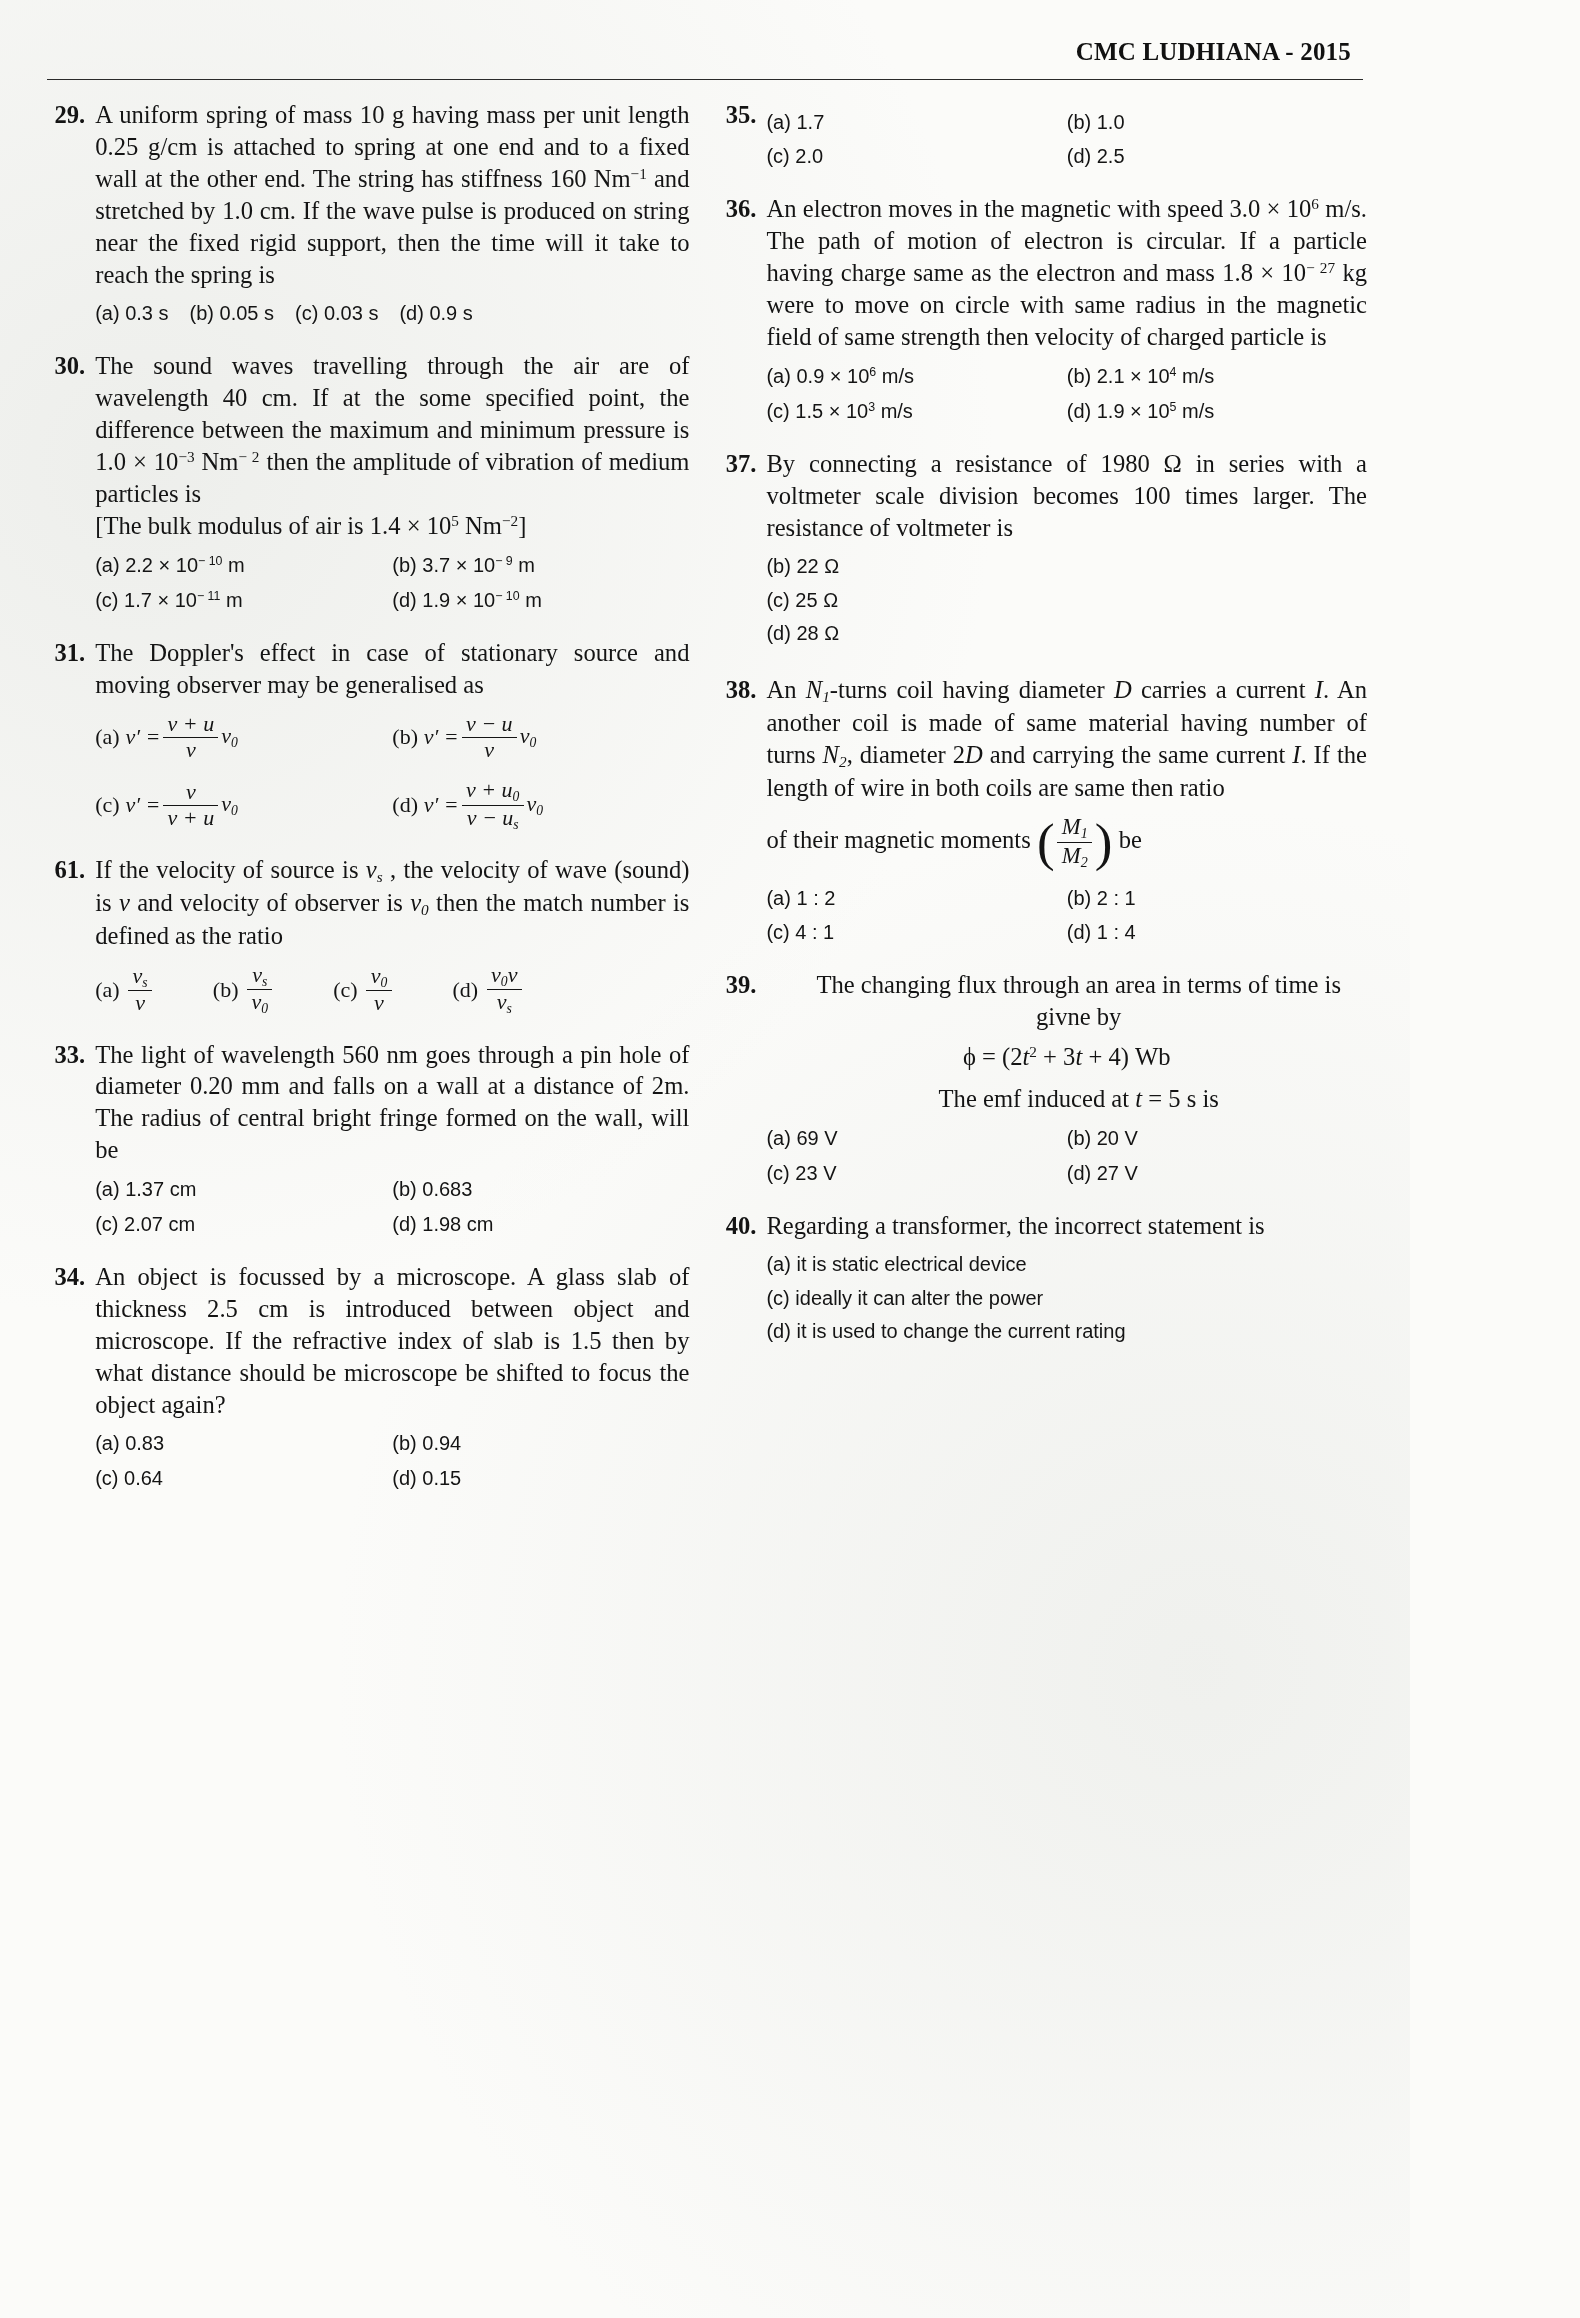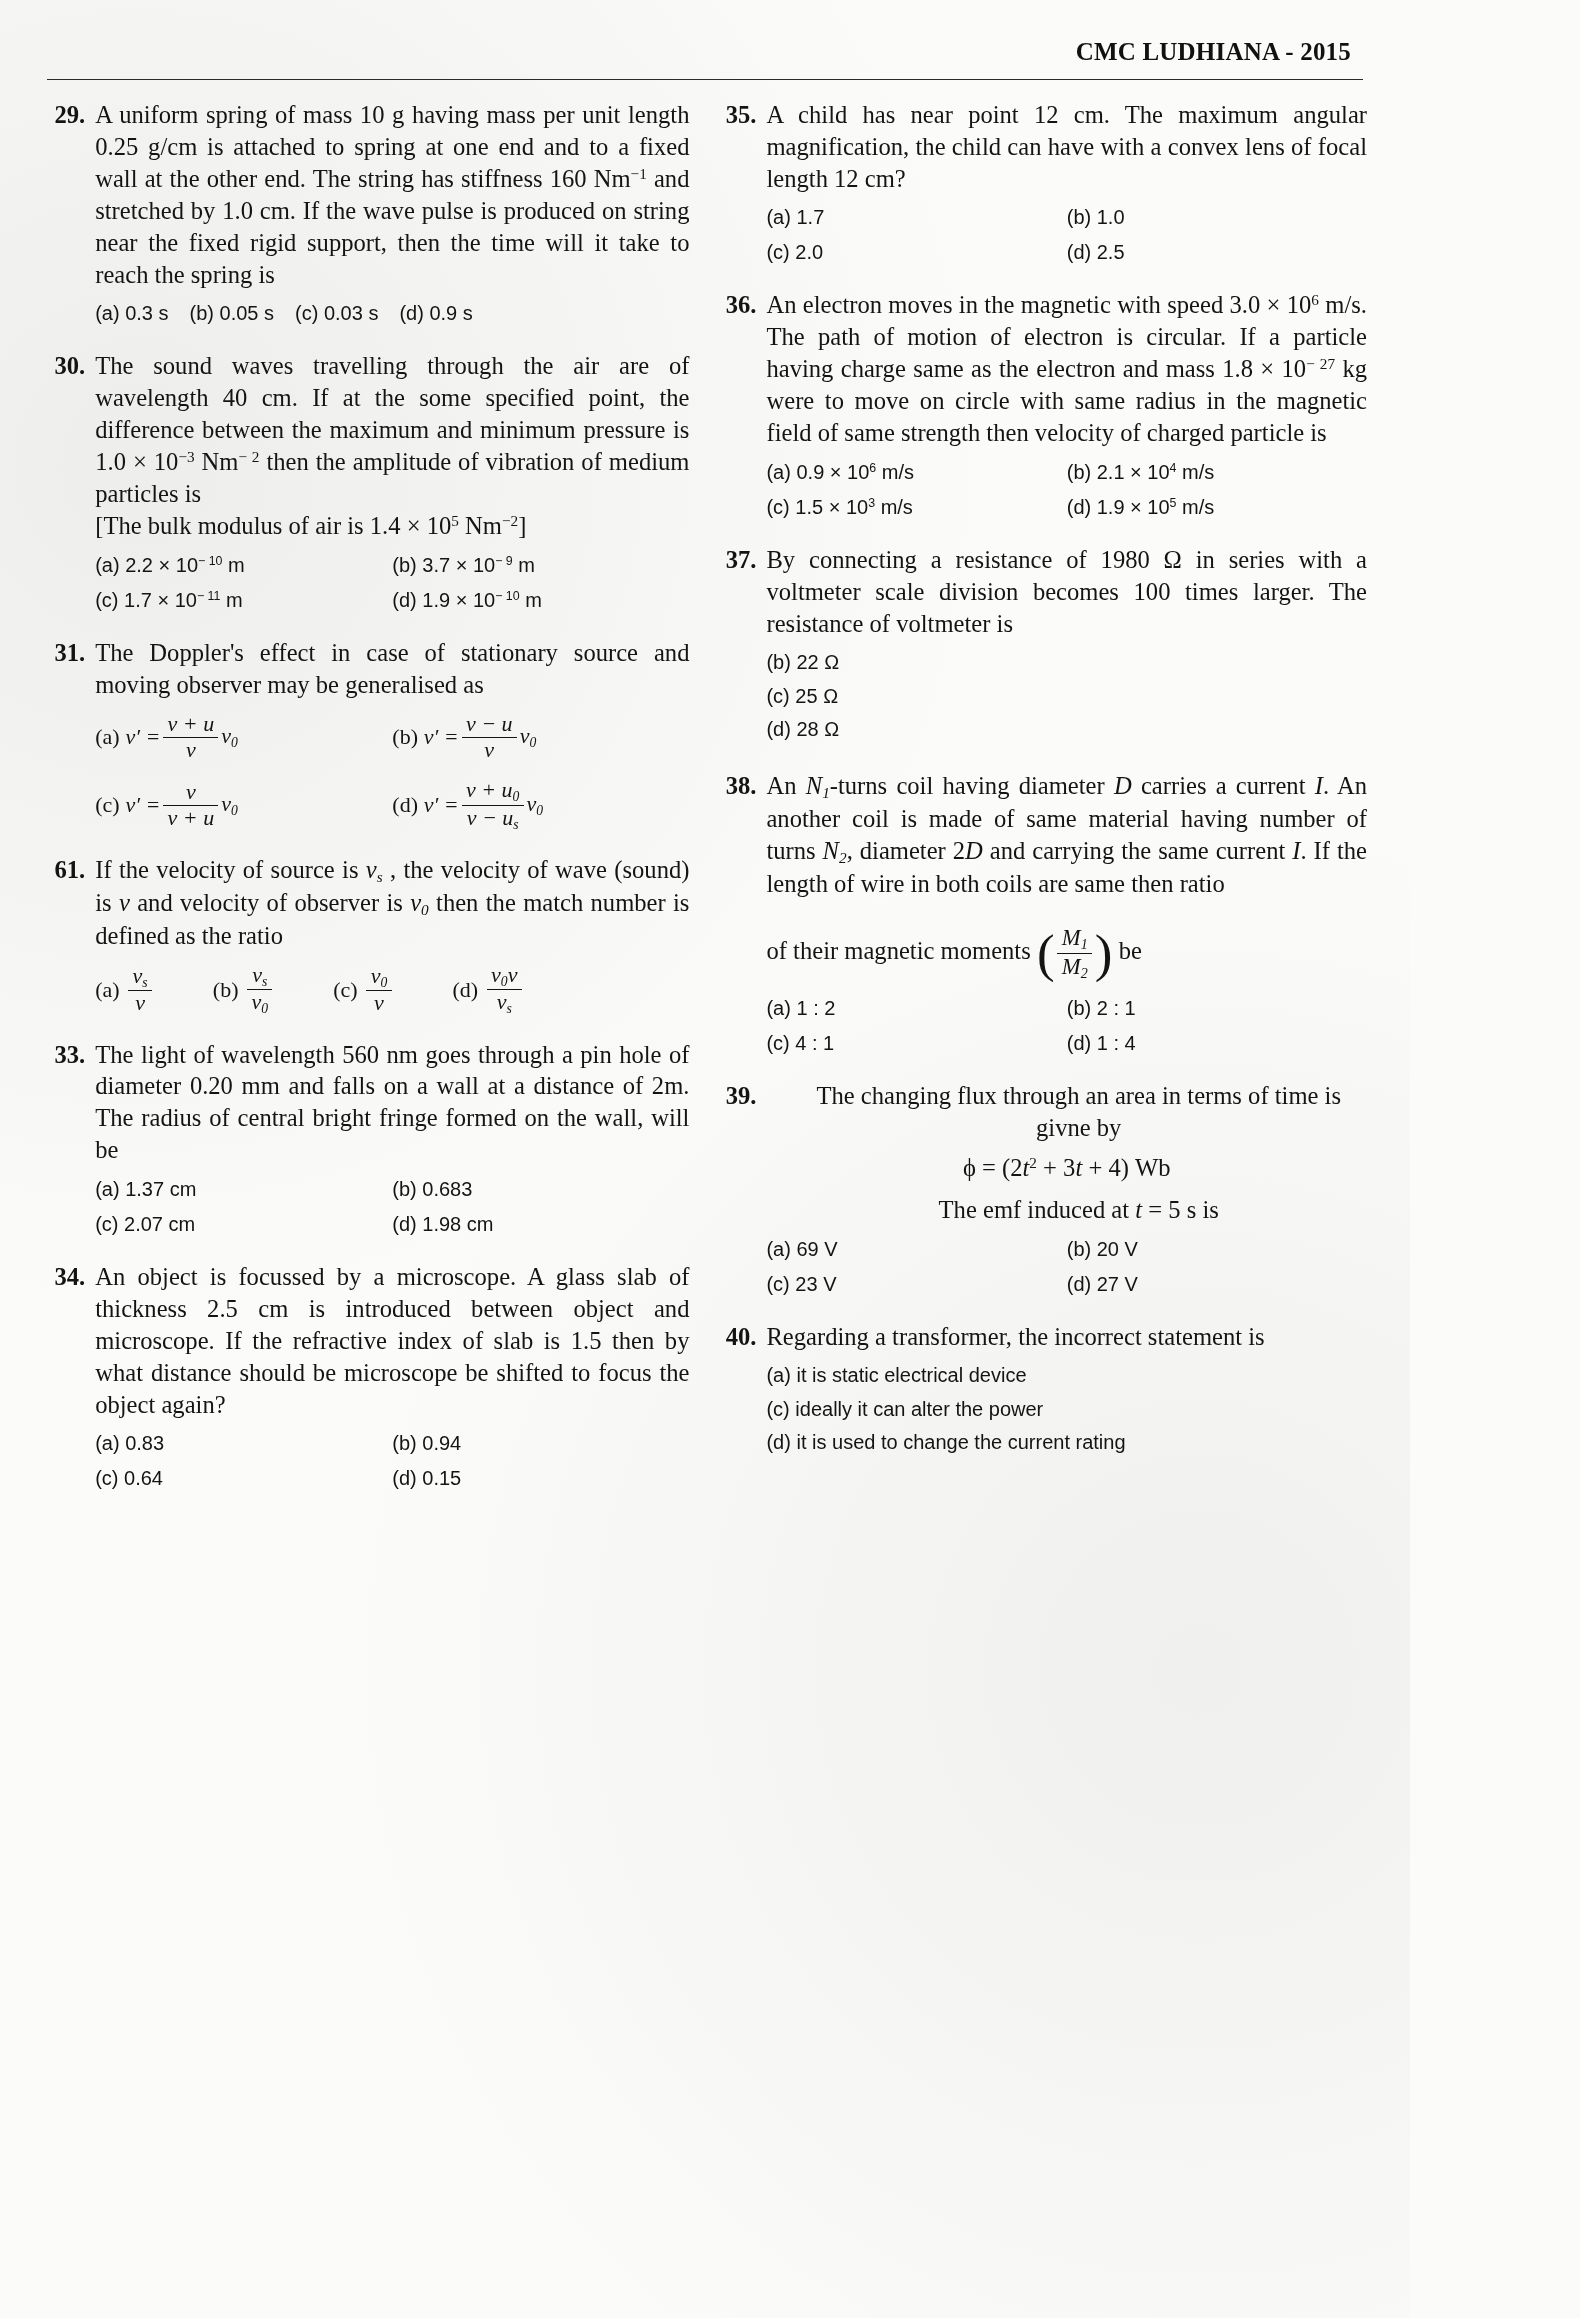--- a/index.html
+++ b/index.html
@@ -278,21 +278,20 @@
         </div>
       </div>
 
     </div>
 
     <div class="col right">
 
       <div class="q">
         <div class="qnum">35.</div>
         <div class="qbody">
-          <div class="qtext">A child has near point 12 cm. The maximum angular magnification, the child can have with a convex lens of focal length 12 cm?</div>
           <div class="opts grid2">
             <div class="opt">(a) 1.7</div>
             <div class="opt">(b) 1.0</div>
             <div class="opt">(c) 2.0</div>
             <div class="opt">(d) 2.5</div>
           </div>
         </div>
       </div>
 
       <div class="q">
@@ -317,21 +316,21 @@
             <div class="opt">(c) 25 Ω</div>
             <div class="opt">(d) 28 Ω</div>
           </div>
         </div>
       </div>
 
       <div class="q">
         <div class="qnum">38.</div>
         <div class="qbody">
           <div class="qtext">An <span class="it">N</span><span class="sub it">1</span>-turns coil having diameter <span class="it">D</span> carries a current <span class="it">I</span>. An another coil is made of same material having number of turns <span class="it">N</span><span class="sub it">2</span>, diameter 2<span class="it">D</span> and carrying the same current <span class="it">I</span>. If the length of wire in both coils are same then ratio</div>
-          <div class="qtext" style="margin-top:25px;">
+          <div class="qtext" style="margin-top:10px;">
             <span>of their magnetic moments</span>
             <span class="bracketfrac">
               <span class="par">(</span>
               <span class="frac" style="font-size:0.92em;">
                 <span class="num">M<span class="sub">1</span></span>
                 <span class="den">M<span class="sub">2</span></span>
               </span>
               <span class="par">)</span>
             </span>
             <span>be</span>

